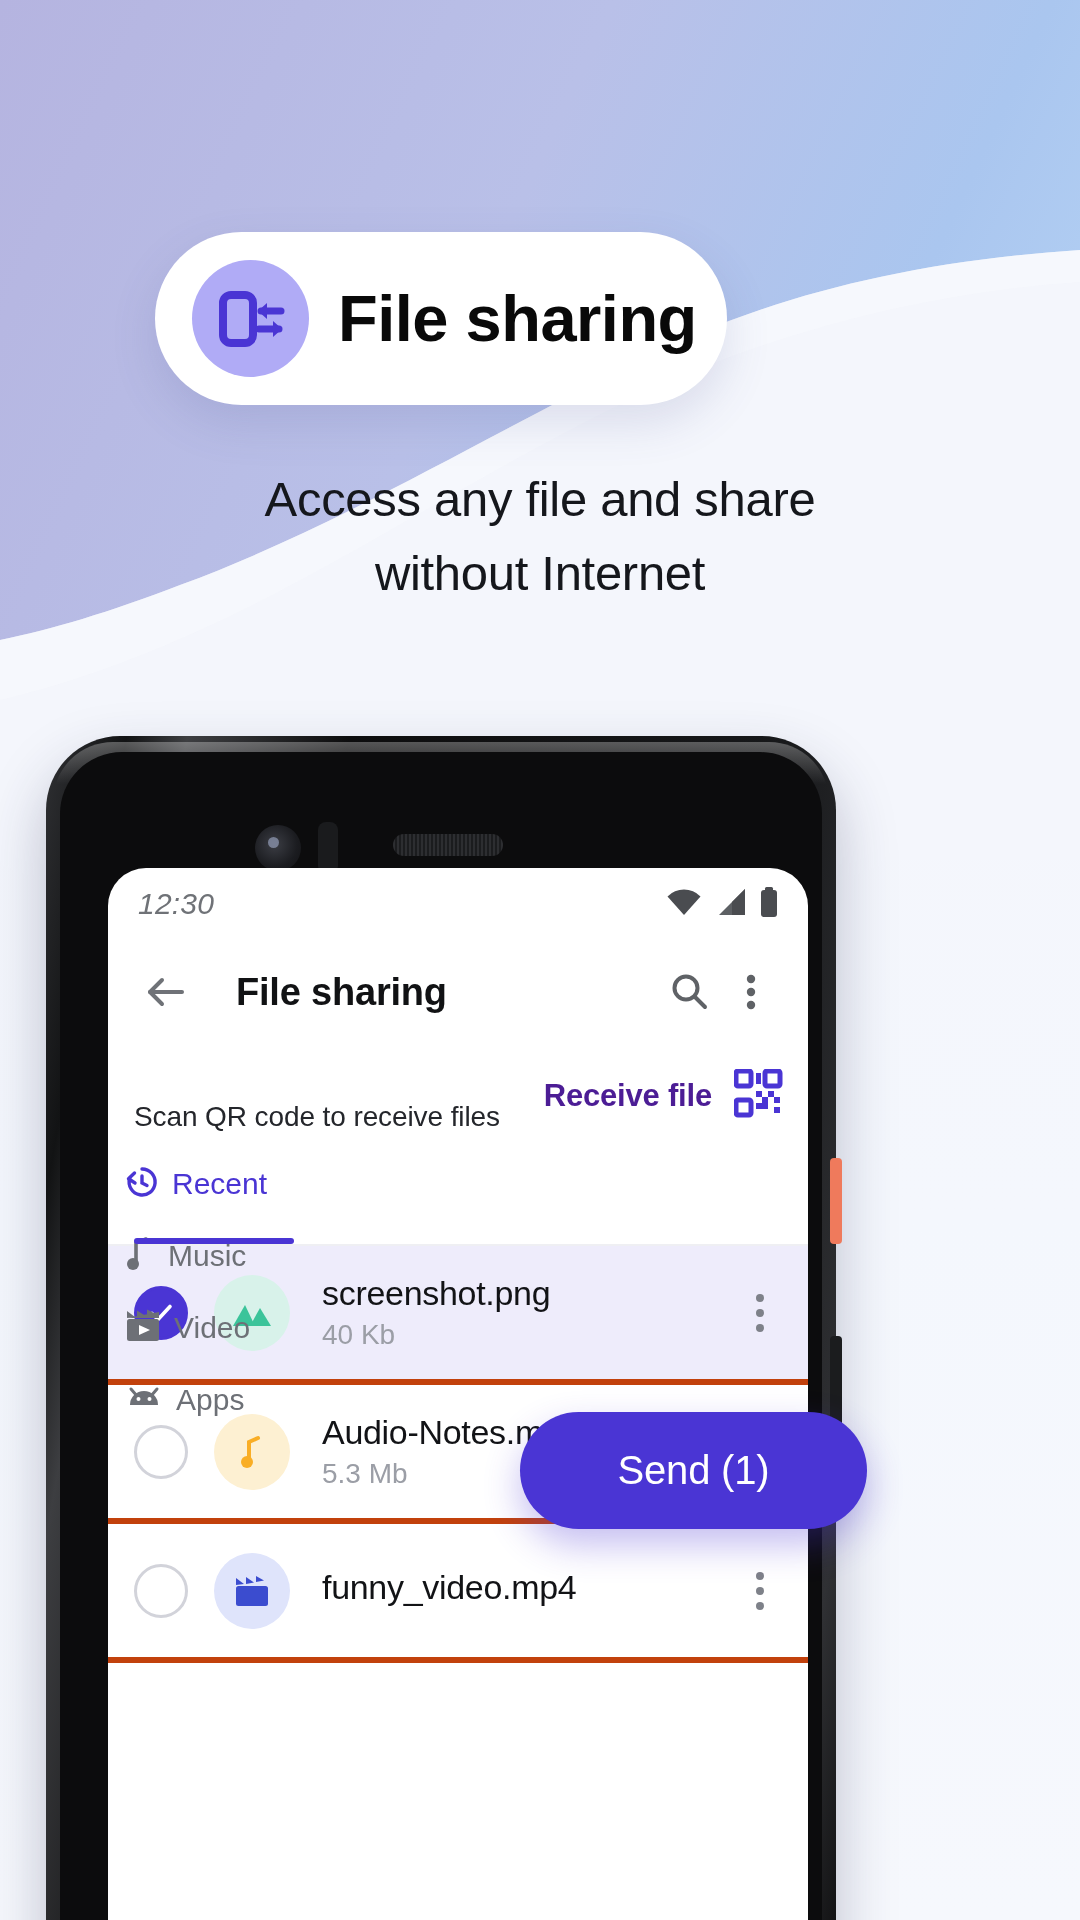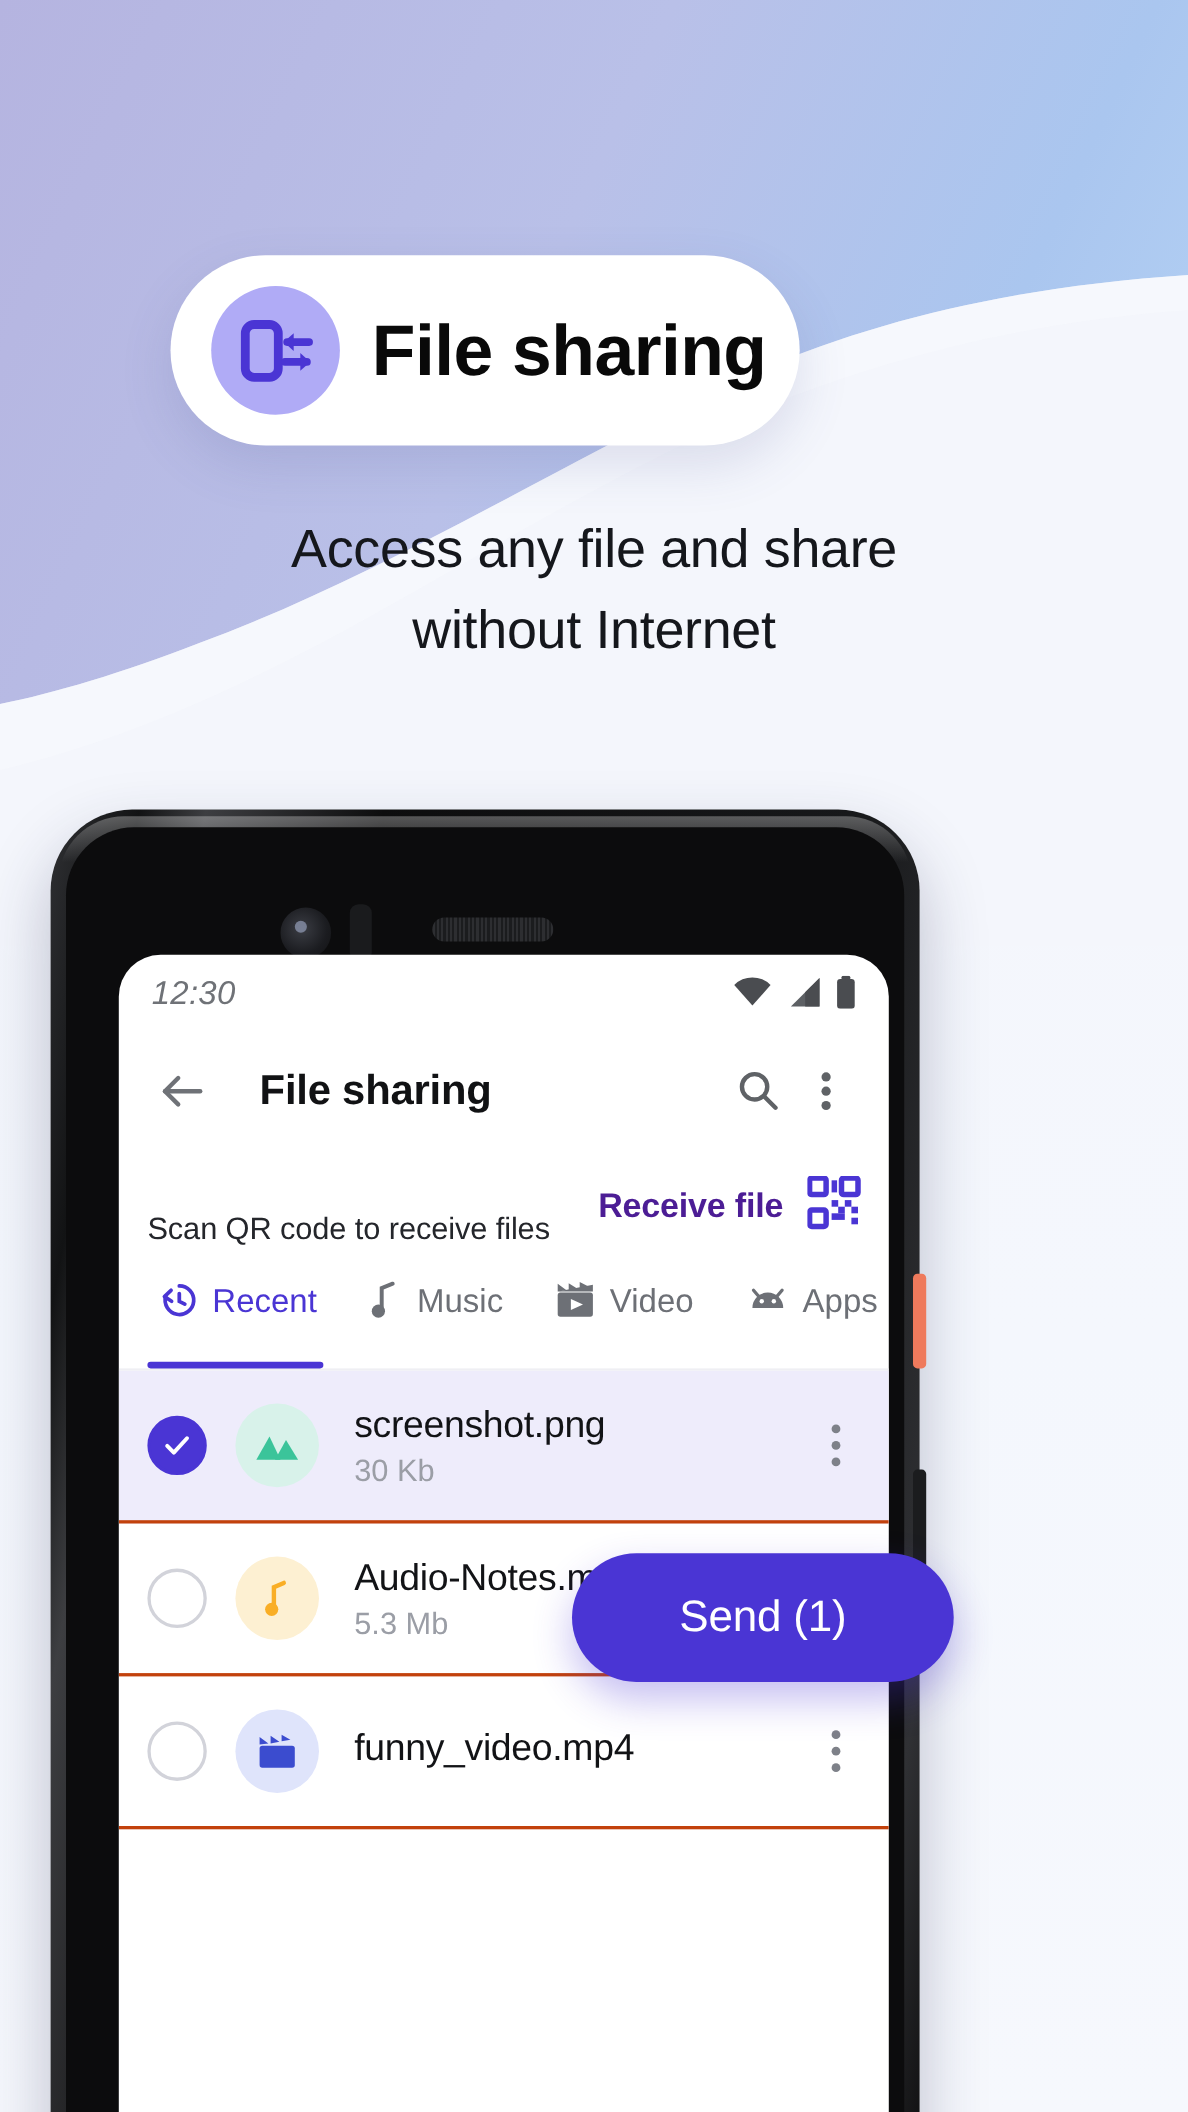--- a/index.html
+++ b/index.html
@@ -118,38 +118,38 @@
     height:104px; display:flex; align-items:center; padding:0 24px 0 26px;
   }
   .qr-hint { font-size:28px; color:#24262b; letter-spacing:-.1px;margin-top:42px; }
   .qr-row-spacer { flex:1 1 auto; }
   .receive-link {
     font-size:31px; font-weight:bold; color:#4c1d95; letter-spacing:-.2px;
     margin-right:22px; white-space:nowrap;
   }
 
   .tabs {
-    height:98px; display:flex; align-items:flex-start; padding-left:37px;
-    position:relative; border-bottom:2px solid #efeff3;
+    height:98px; display:flex; align-items:flex-start; padding-left:16px;
+    position:relative; border-bottom:2px solid #efeff3;flex-direction:column;
   }
   .tab {
     display:flex; align-items:center; gap:12px; height:72px;
     padding-right:47px; flex:0 0 auto;
   }
   .tab-label { font-size:30px; color:#6d7076; white-space:nowrap; }
   .tab.active .tab-label { color:#4a35d4; font-weight:normal; }
   .tab-underline {
     position:absolute; left:26px; bottom:0; width:160px; height:6px;
     background:#4a35d4; border-radius:3px;
   }
 
   .file-list { }
   .file-row {
     height:139px; display:flex; align-items:center; padding:0 26px;
-    border-bottom:3px solid #c2410c;
+    border-bottom:6px solid #c2410c;
     justify-content:space-between;
   }
   .file-row.selected { background:#eeecfb; }
   .check {
     width:54px; height:54px; border-radius:50%; flex:0 0 auto;
     display:flex; align-items:center; justify-content:center;
     border:3px solid #d2d3da; background:transparent;
   }
   .check.on { background:#4a35d4; border-color:#4a35d4; }
   .file-thumb {
@@ -353,21 +353,21 @@
             </svg>
           </div>
           <div class="file-thumb" style="background:#d8f2ea">
             <svg width="42" height="32" viewBox="0 0 42 32">
               <path d="M2 29 L14 8 L24 29 Z" fill="#3bc49a"></path>
               <path d="M19 29 L29 11 L40 29 Z" fill="#3bc49a"></path>
             </svg>
           </div>
           <div class="file-meta">
             <div class="file-name">screenshot.png</div>
-            <div class="file-size">30 Kb</div>
+            <div class="file-size">40 Kb</div>
           </div>
           <div class="kebab">
             <i></i>
             <i></i>
             <i></i>
           </div>
         </div>
 
         <div class="file-row">
           <div class="check"></div>

